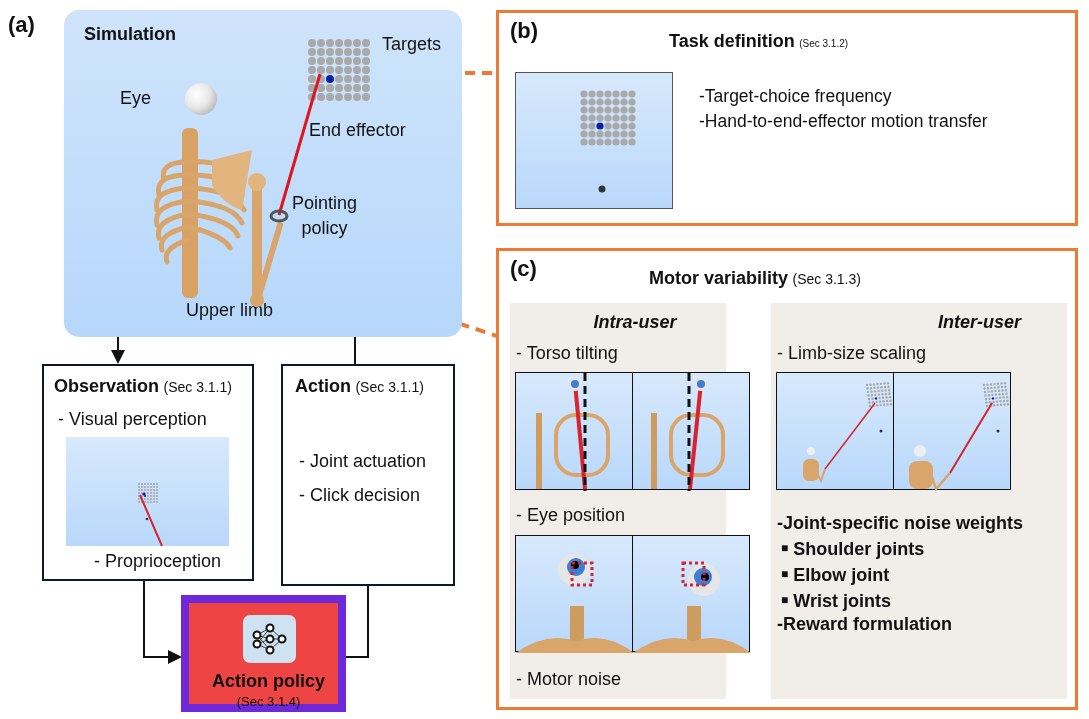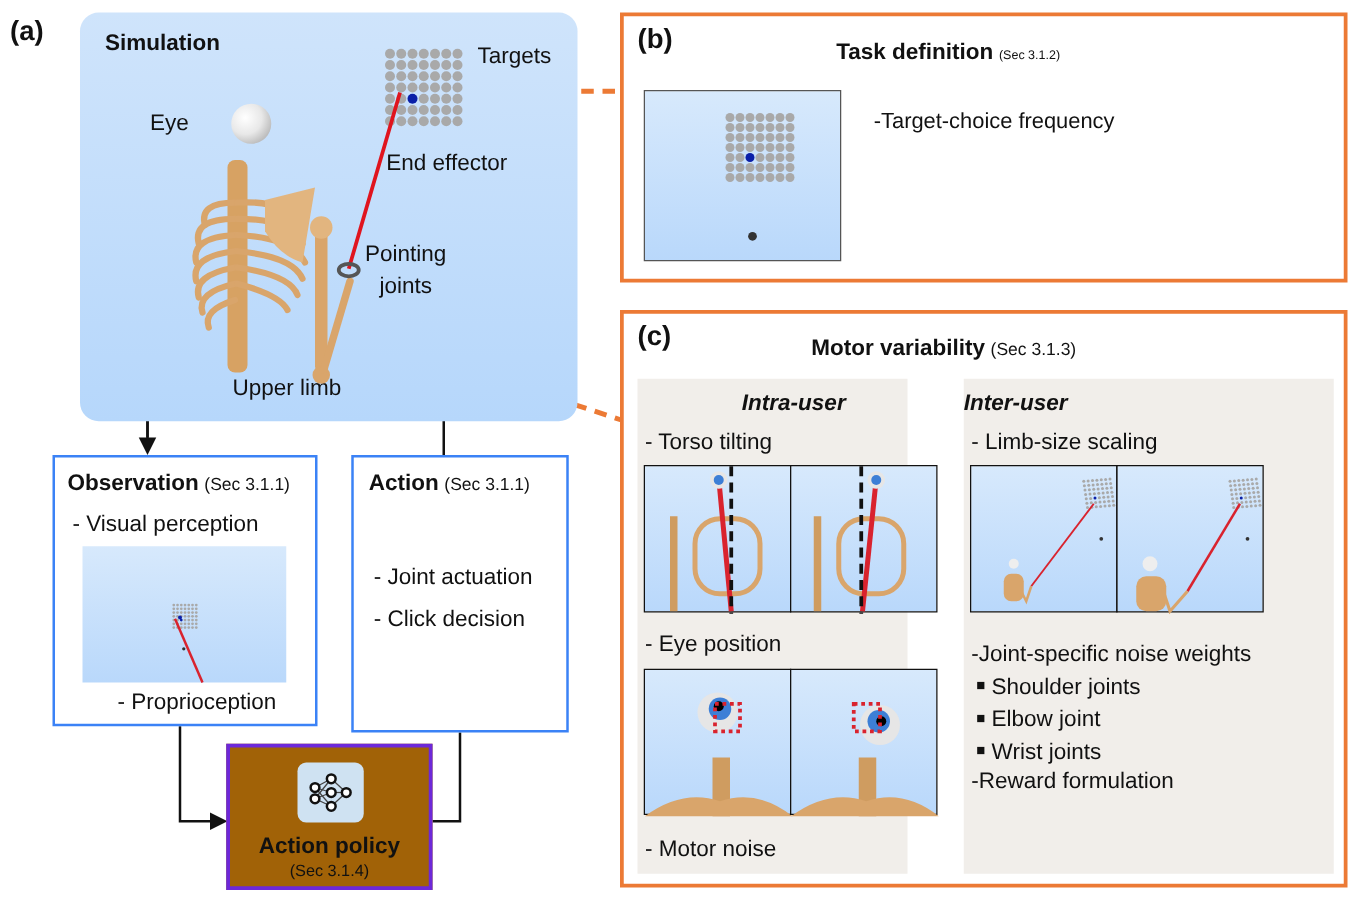--- a/index.html
+++ b/index.html
@@ -3,28 +3,28 @@
 <meta charset="utf-8">
 <style>
   html, body { margin:0; padding:0; background:#ffffff; }
   body { width:1089px; height:719px; position:relative; overflow:hidden;
          font-family:"Liberation Sans", sans-serif; color:#111; }
   .abs { position:absolute; }
   .panel-label { font-weight:bold; font-size:22px; }
   .sim-bg { background:linear-gradient(180deg,#cfe4fb 0%,#b6d7fb 100%); }
   .scene { background:linear-gradient(180deg,#d7e9fc 0%,#b9d8fb 100%); }
   .sim-text { font-size:18px; }
-  .boxw { border:2px solid #3b82f6; background:#fff; box-sizing:border-box; }
+  .boxw { border:2px solid #0f172a; background:#fff; box-sizing:border-box; }
   .box-title { font-size:18px; font-weight:bold; }
   .box-sec { font-size:14px; font-weight:normal; }
   .item { font-size:18px; }
   .orange-box { border:3px solid #ec7a35; box-sizing:border-box; background:#fff; }
   .gray-panel { background:#f1eeea; }
   .thumb { border:1.5px solid #111; box-sizing:border-box; }
-  .bullet-row { font-size:18px; line-height:25px; }
+  .bullet-row { font-size:18px; line-height:25px;font-weight:bold; }
   svg { overflow:visible; }
 </style>
 </head>
 <body>
 
 <svg class="abs" style="left:0;top:0;" width="1089" height="719">
 
   <line x1="380" y1="73" x2="497" y2="73" stroke="#ec7a35" stroke-width="4" stroke-dasharray="10,7"></line>
   <line x1="282" y1="265" x2="497" y2="336" stroke="#ec7a35" stroke-width="4" stroke-dasharray="10,7"></line>
 
@@ -101,21 +101,21 @@
       </g>
   </svg>
   <div class="abs sim-text" style="left:318px;top:24px;">Targets</div>
 
   <div class="abs" style="left:56px;top:78px;font-size:18px;">Eye</div>
   <div class="abs" style="left:121px;top:73px;width:32px;height:32px;border-radius:50%;background:radial-gradient(circle at 35% 35%,#ffffff 0%,#e8e8e8 45%,#9a9a9a 100%);"></div>
 
   <div class="abs sim-text" style="left:245px;top:110px;">End effector</div>
   <div class="abs sim-text" style="left:228px;top:181px;line-height:25px;text-align:center;">
     <div>Pointing</div>
-    <div>joints</div>
+    <div>policy</div>
   </div>
   <div class="abs sim-text" style="left:122px;top:290px;">Upper limb</div>
 
   <svg class="abs" style="left:0;top:0;" width="398" height="327">
 
     <line x1="256" y1="64" x2="215" y2="205" stroke="#e0141e" stroke-width="3"></line>
 
     <rect x="118" y="118" width="16" height="170" rx="6" fill="#d7a263"></rect>
 
     <g fill="none" stroke="#d9a56b" stroke-width="5" stroke-linecap="round">
@@ -215,21 +215,21 @@
 
 <div class="abs boxw" style="left:281px;top:364px;width:174px;height:222px;">
   <div class="abs" style="left:12px;top:10px;white-space:nowrap;">
     <span class="box-title">Action</span>
     <span class="box-sec">(Sec 3.1.1)</span>
   </div>
   <div class="abs item" style="left:16px;top:85px;">- Joint actuation</div>
   <div class="abs item" style="left:16px;top:119px;">- Click decision</div>
 </div>
 
-<div class="abs" style="left:181px;top:595px;width:165px;height:117px;border:3px solid #6d28d9;box-sizing:border-box;background:#a16207;">
+<div class="abs" style="left:181px;top:595px;width:165px;height:117px;border:8px solid #6d28d9;box-sizing:border-box;background:#ef4444;">
   <div class="abs" style="left:54px;top:12px;width:53px;height:48px;border-radius:7px;background:#cfe2f2;">
     <svg width="53" height="48">
       <g stroke="#444" stroke-width="1" fill="none">
         <line x1="14" y1="20" x2="27" y2="13"></line>
           <line x1="14" y1="20" x2="27" y2="24"></line>
           <line x1="14" y1="20" x2="27" y2="35"></line>
         <line x1="14" y1="29" x2="27" y2="13"></line>
           <line x1="14" y1="29" x2="27" y2="24"></line>
           <line x1="14" y1="29" x2="27" y2="35"></line>
         <line x1="27" y1="13" x2="39" y2="24"></line>
@@ -307,20 +307,21 @@
           <circle cx="92" cy="69" r="3.6" fill="#a9a9a9"></circle>
           <circle cx="100" cy="69" r="3.6" fill="#a9a9a9"></circle>
           <circle cx="108" cy="69" r="3.6" fill="#a9a9a9"></circle>
           <circle cx="116" cy="69" r="3.6" fill="#a9a9a9"></circle>
         </g>
       <circle cx="86" cy="116" r="3.5" fill="#333"></circle>
     </svg>
   </div>
   <div class="abs" style="left:200px;top:71px;line-height:25px;font-size:17.5px;">
     <div>-Target-choice frequency</div>
+    <div>-Hand-to-end-effector motion transfer</div>
   </div>
 </div>
 
 <div class="abs orange-box" style="left:496px;top:248px;width:582px;height:462px;">
   <div class="abs panel-label" style="left:11px;top:5px;">(c)</div>
   <div class="abs" style="left:150px;top:17px;white-space:nowrap;">
     <span style="font-size:18px;font-weight:bold;">Motor variability</span>
     <span style="font-size:14px;">(Sec 3.1.3)</span>
   </div>
 
@@ -369,21 +370,21 @@
         <circle cx="70" cy="41" r="9" fill="#3d7fd6"></circle>
           <circle cx="72" cy="41" r="4" fill="#000"></circle>
         <rect x="50" y="27" width="21" height="22" fill="none" stroke="#d9232e" stroke-width="3" stroke-dasharray="3,3"></rect>
       </svg>
     </div>
 
     <div class="abs item" style="left:6px;top:366px;">- Motor noise</div>
   </div>
 
   <div class="abs gray-panel" style="left:272px;top:52px;width:296px;height:396px;">
-    <div class="abs" style="left:0;top:9px;width:250px;text-align:left;font-size:18px;font-weight:bold;font-style:italic;">Inter-user</div>
+    <div class="abs" style="left:0;top:9px;width:250px;text-align:right;font-size:18px;font-weight:bold;font-style:italic;">Inter-user</div>
     <div class="abs item" style="left:6px;top:40px;">- Limb-size scaling</div>
 
     <div class="abs thumb scene" style="left:5px;top:69px;width:118px;height:118px;">
       <svg width="118" height="118">
         <g id="limbgrid1">
             <circle cx="90" cy="12" r="1.2" fill="#a9a9a9"></circle>
             <circle cx="93.5" cy="11.7" r="1.2" fill="#a9a9a9"></circle>
             <circle cx="97" cy="11.4" r="1.2" fill="#a9a9a9"></circle>
             <circle cx="100.5" cy="11.1" r="1.2" fill="#a9a9a9"></circle>
             <circle cx="104" cy="10.8" r="1.2" fill="#a9a9a9"></circle>

